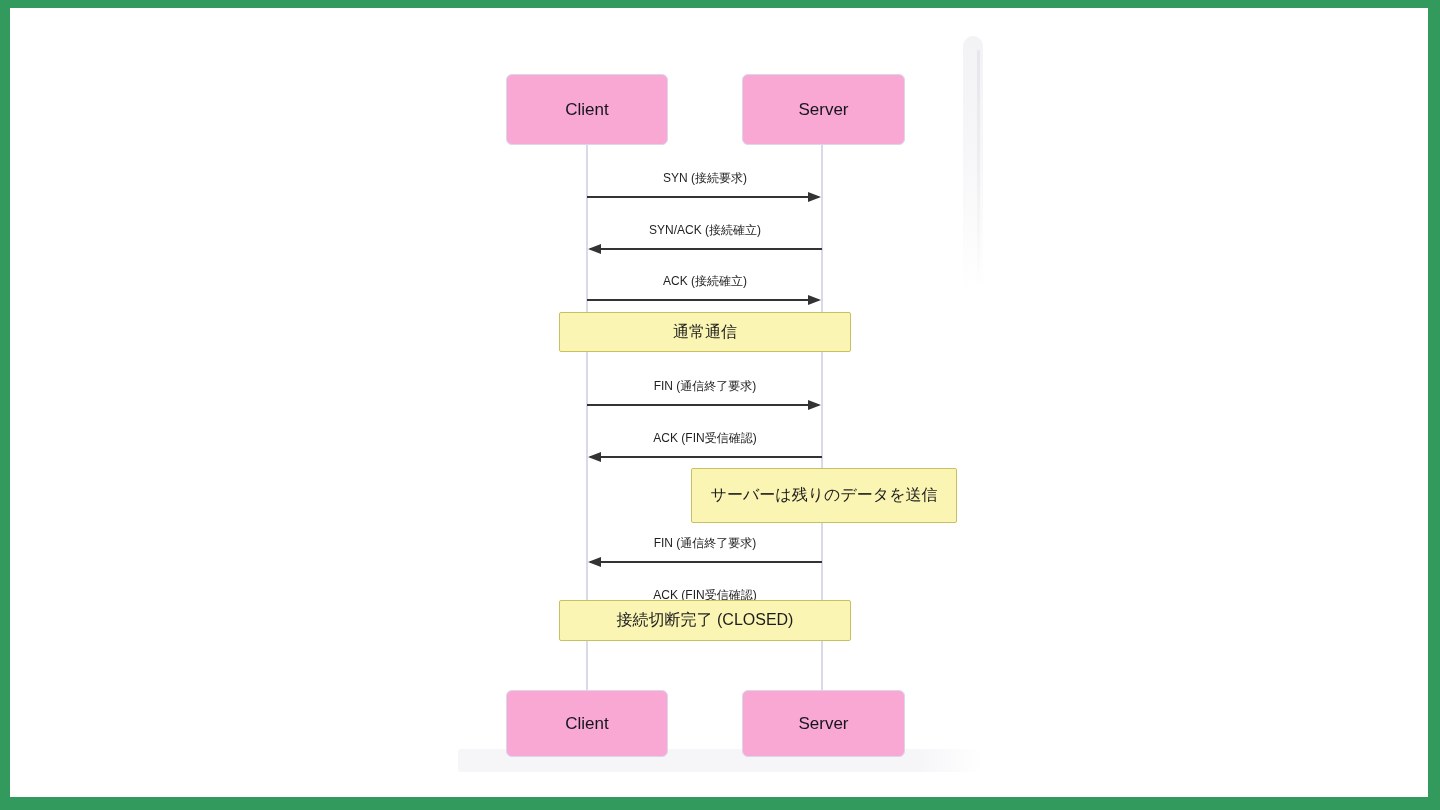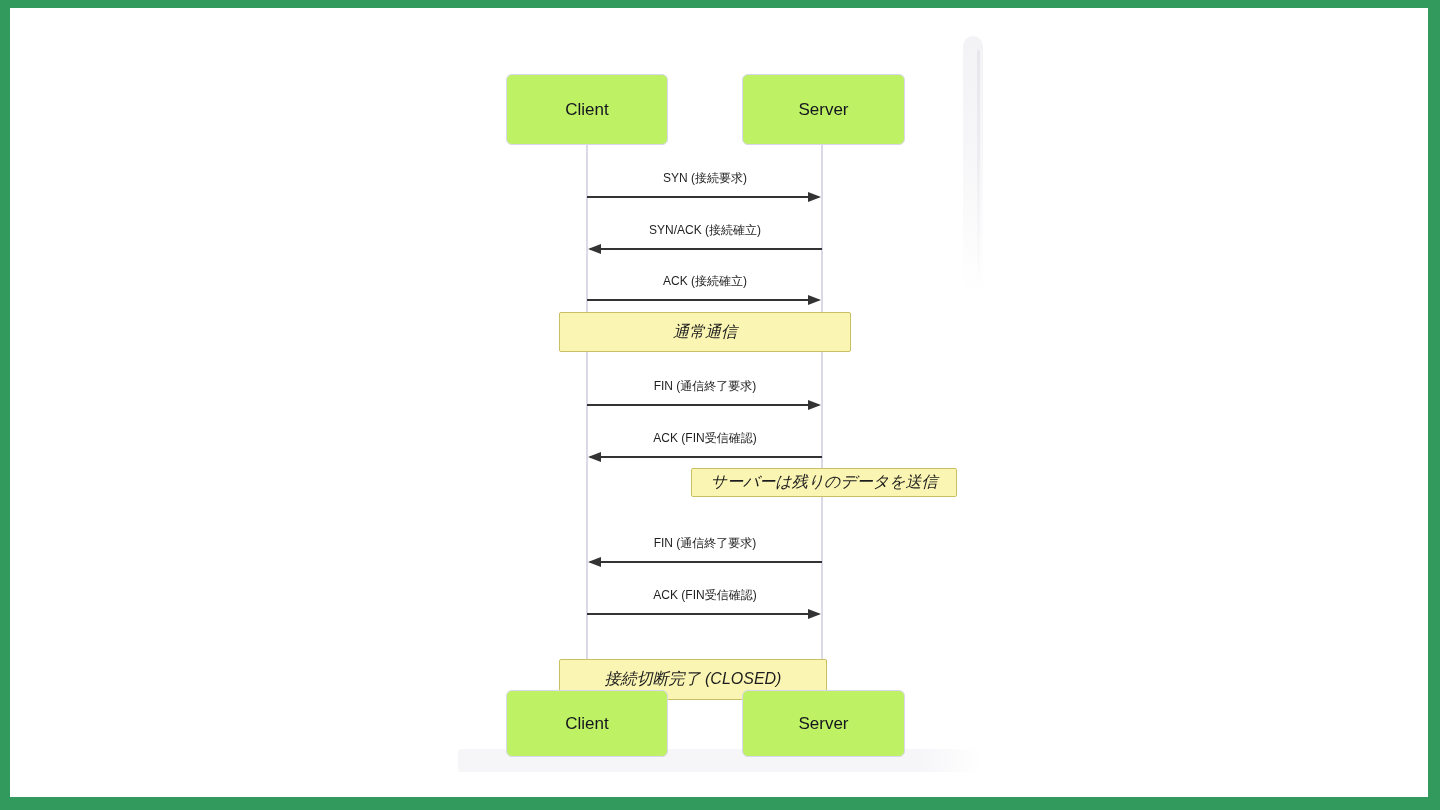--- a/index.html
+++ b/index.html
@@ -34,21 +34,21 @@
   }
   .hscroll-band {
     position: absolute; left: 458px; top: 749px; width: 524px; height: 23px;
     background: linear-gradient(to right, #f6f6f9 0%, #f6f6f9 88%, rgba(246,246,249,0) 100%);
     border-radius: 3px;
   }
 
   
   .actor {
     position: absolute;
-    background: #bef264;
+    background: #f9a8d4;
     border: 1px solid #d8d7ee;
     border-radius: 6px;
     display: flex; align-items: center; justify-content: center;
     font-size: 17px; color: #15151f;
     box-sizing: border-box;
     z-index: 10;
   }
   .actor-top-client  { left: 506px; top: 74px;  width: 162px; height: 71px; }
   .actor-top-server  { left: 742px; top: 74px;  width: 163px; height: 71px; }
   .actor-bot-client  { left: 506px; top: 690px; width: 162px; height: 67px; }
@@ -77,25 +77,25 @@
 
   
   .note {
     position: absolute;
     background: #fbf5b4;
     border: 1px solid #c9c062;
     border-radius: 2px;
     display: flex; align-items: center; justify-content: center;
     font-size: 16px; color: #1d1d1d;
     box-sizing: border-box;
-    z-index: 5; white-space: nowrap; font-style: italic;
+    z-index: 5; white-space: nowrap;
   }
   .note1 { left: 559px; top: 312px; width: 292px; height: 40px; }
-  .note2 { left: 691px; top: 468px; width: 266px; height: 29px; }
-  .note3 { left: 559px; top: 659px; width: 268px; height: 41px; }
+  .note2 { left: 691px; top: 468px; width: 266px; height: 55px; }
+  .note3 { left: 559px; top: 600px; width: 292px; height: 41px; }
 </style>
 </head>
 <body>
 
 <div class="vscroll-track"></div>
 <div class="vscroll-thumb"></div>
 <div class="hscroll-band"></div>
 
 <div class="lifeline lifeline-client"></div>
 <div class="lifeline lifeline-server"></div>

